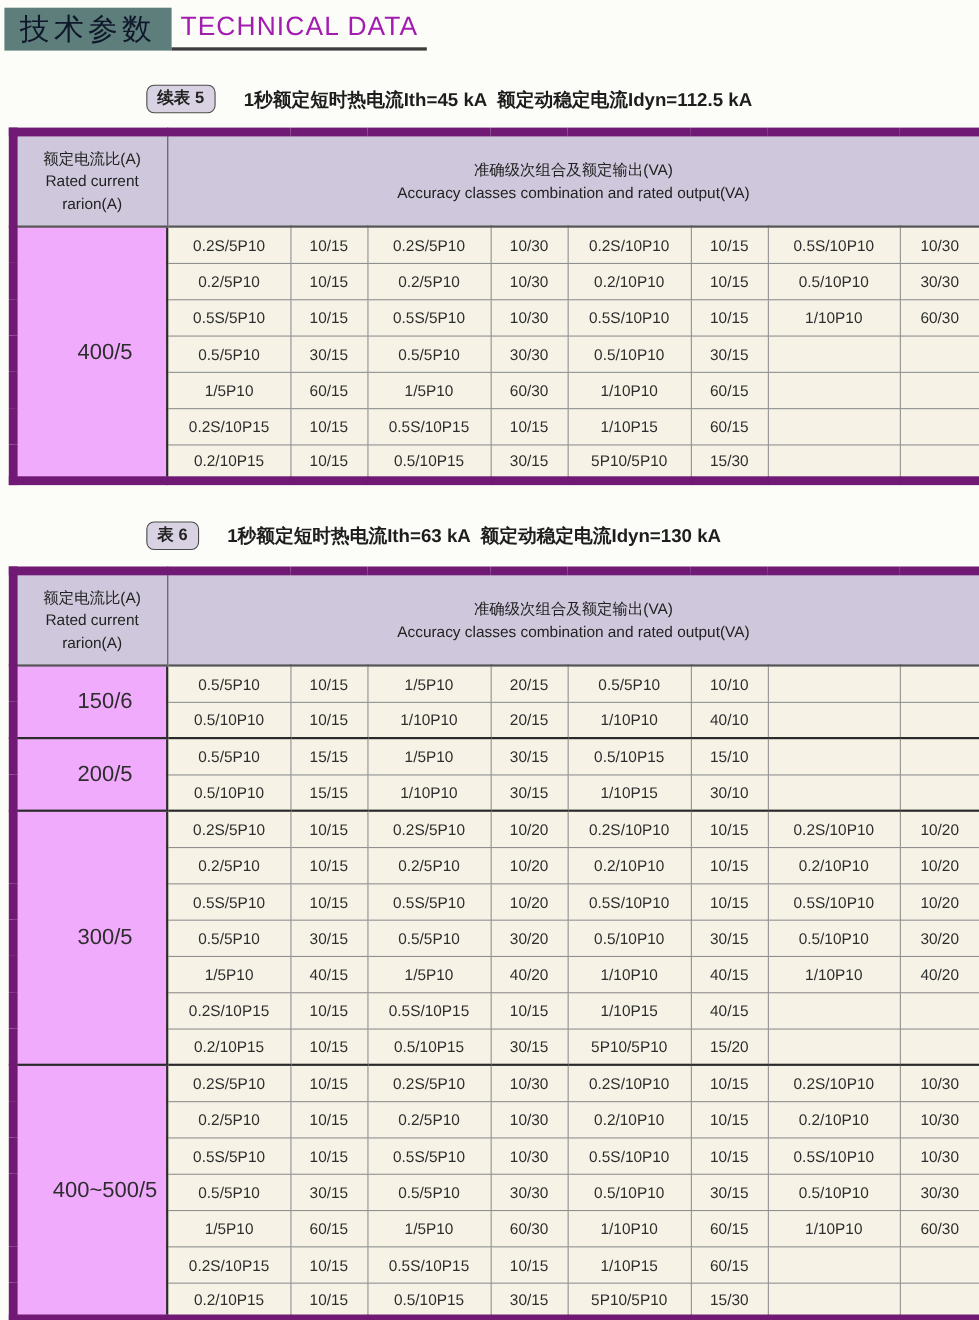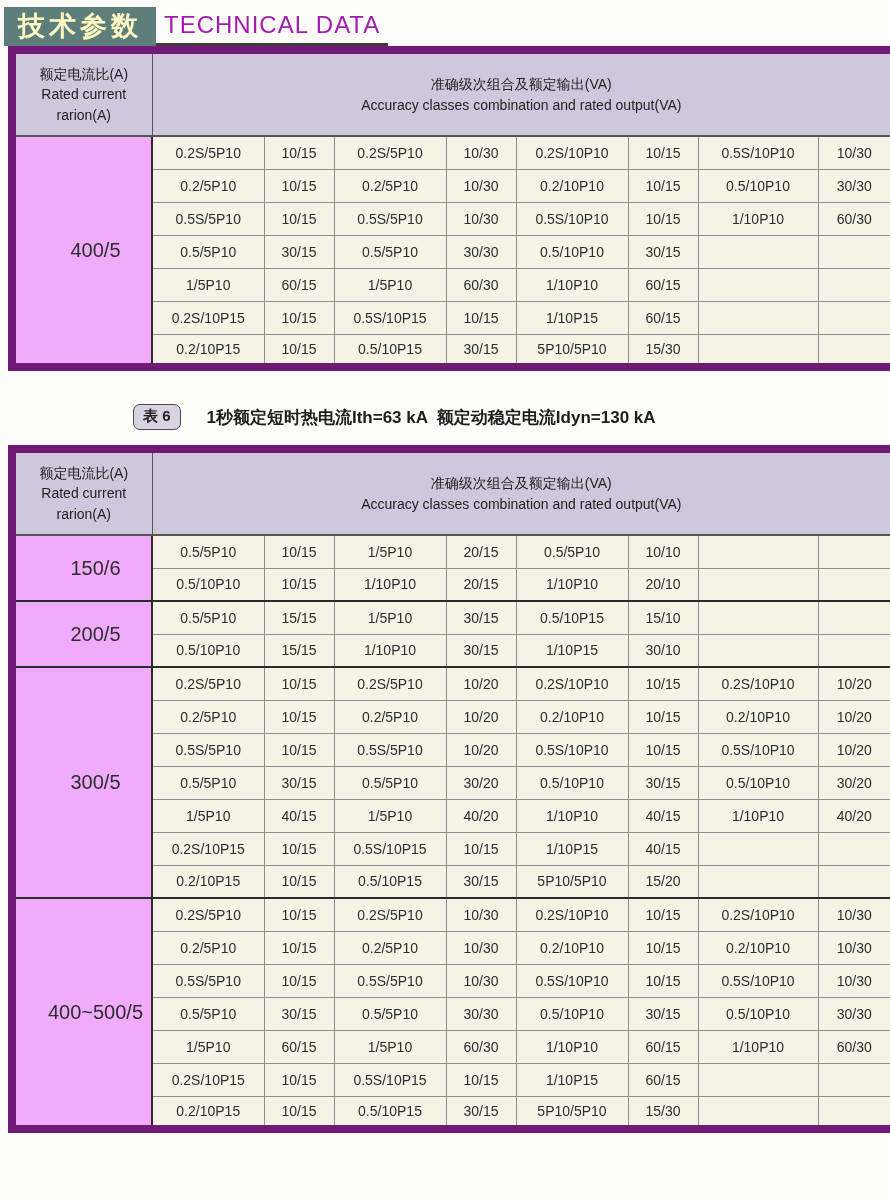--- a/index.html
+++ b/index.html
@@ -8,22 +8,22 @@
     position: relative;
     width: 890px; height: 1200px;
     background: #fcfcf9;
     font-family: "Liberation Sans", sans-serif;
     color: #2d2d2d;
     overflow: hidden;
   }
   
   .banner { display: flex; align-items: flex-end; margin: 5px 4px 0 4px; height: 41px; }
   .banner-cn {
-    background: #5d7e7a; color: #fef9c3;
-    font-size: 27px; font-weight: bold; letter-spacing: 4px;
+    background: #5d7e7a; color: #0f172a;
+    font-size: 27px; font-weight: normal; letter-spacing: 4px;
     padding: 3px 14px 5px 14px; height: 39px;
     display: flex; align-items: center;
   }
   .banner-en-wrap { border-bottom: 3px solid #3c3c3c; padding: 0 8px 1px 8px; height: 39px;
     display: flex; align-items: center; min-width: 218px; }
   .banner-en { font-size: 24px; color: #a21caf; letter-spacing: 1px; }
 
   
   .title-row { display: flex; align-items: center; margin-left: 133px; }
   .title-row.first { margin-top: 31px; margin-bottom: 13px; }
@@ -53,20 +53,24 @@
 
 <div class="page">
 
   <div class="banner">
     <div class="banner-cn">技术参数</div>
     <div class="banner-en-wrap">
       <span class="banner-en">TECHNICAL DATA</span>
     </div>
   </div>
 
+  <div class="title-row first">
+    <span class="badge">续表 5</span>
+    <span class="tbl-title">1秒额定短时热电流Ith=45 kA  额定动稳定电流Idyn=112.5 kA</span>
+  </div>
 
   <table>
     <colgroup>
       <col style="width:140px">
         <col style="width:112px">
         <col style="width:70px">
       <col style="width:112px">
         <col style="width:70px">
         <col style="width:112px">
       <col style="width:70px">
@@ -194,21 +198,21 @@
           <td>10/10</td>
           <td></td>
           <td></td>
         </tr>
         <tr>
           <td>0.5/10P10</td>
           <td>10/15</td>
           <td>1/10P10</td>
           <td>20/15</td>
           <td>1/10P10</td>
-          <td>20/10</td>
+          <td>40/10</td>
           <td></td>
           <td></td>
         </tr>
         <tr class="group-start">
           <td class="rowlabel" rowspan="2">200/5</td>
           <td>0.5/5P10</td>
           <td>15/15</td>
           <td>1/5P10</td>
           <td>30/15</td>
           <td>0.5/10P15</td>

